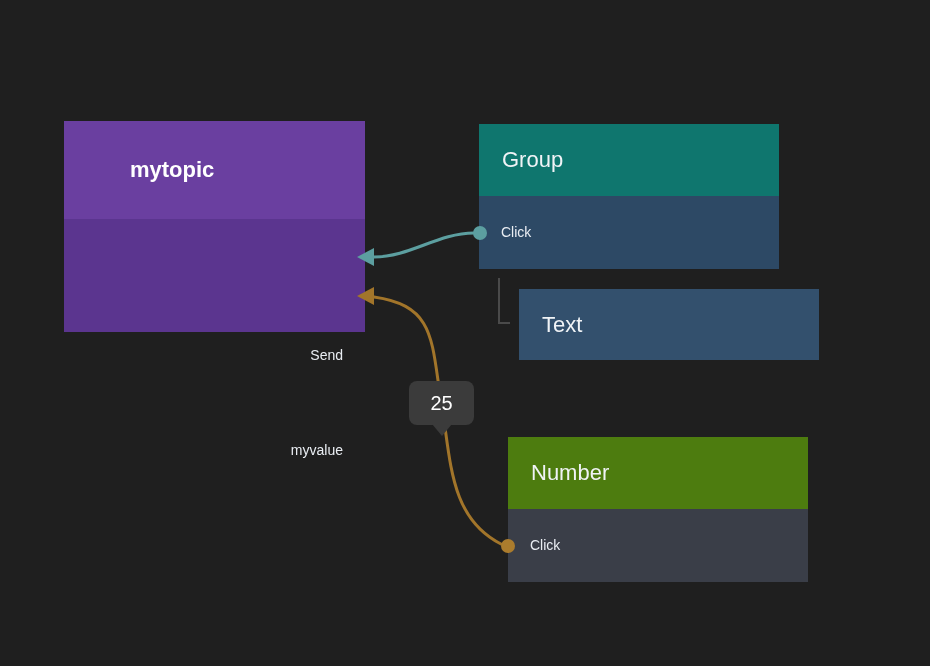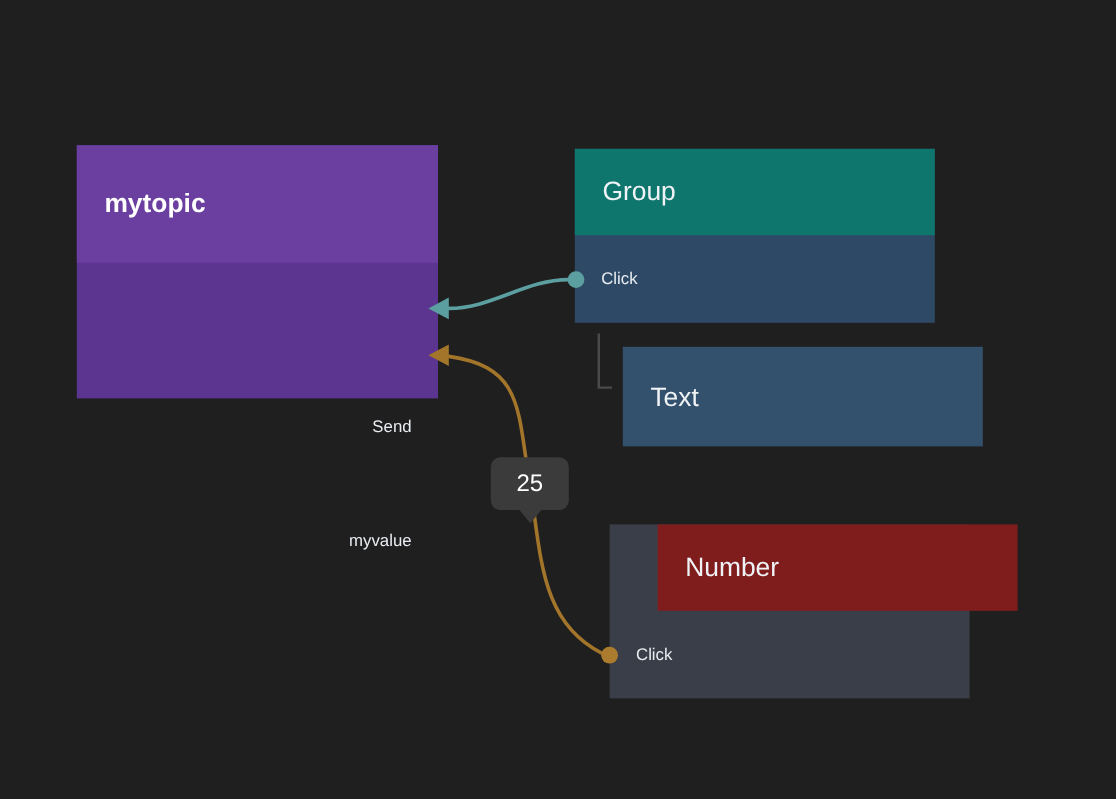--- a/index.html
+++ b/index.html
@@ -41,33 +41,33 @@
     position: absolute;
     font-size: 14px;
     color: #e9edf2;
     line-height: 24px;
     white-space: nowrap;
   }
 
   
   #node-send-message { left: 64px; top: 121px; width: 301px; height: 211px; background: #5b358f; }
   #node-send-message .node-header { height: 98px; background: #6a3fa0; }
-  #node-send-message .node-title { color: #ffffff; font-weight: 700; }
+  #node-send-message .node-title { color: #ffffff; font-weight: 700; margin-left: 43px; }
 
   
   #node-group { left: 479px; top: 124px; width: 300px; height: 145px; background: #2d4965; }
   #node-group .node-header { height: 72px; background: #0f766e; }
 
   
   #node-text { left: 519px; top: 289px; width: 300px; height: 71px; background: #33506d; }
-  #node-text .node-header { height: 83px; background: #33506d; }
+  #node-text .node-header { height: 71px; background: #33506d; }
 
   
   #node-number { left: 508px; top: 437px; width: 300px; height: 145px; background: #3a3e48; }
-  #node-number .node-header { height: 72px; background: #7f1d1d; margin-left: 40px; }
+  #node-number .node-header { height: 72px; background: #4d7c0f; }
 
   .port-row {
     position: absolute;
     left: 0;
     width: 100%;
   }
 
   #wire-overlay {
     position: absolute;
     left: 0;

